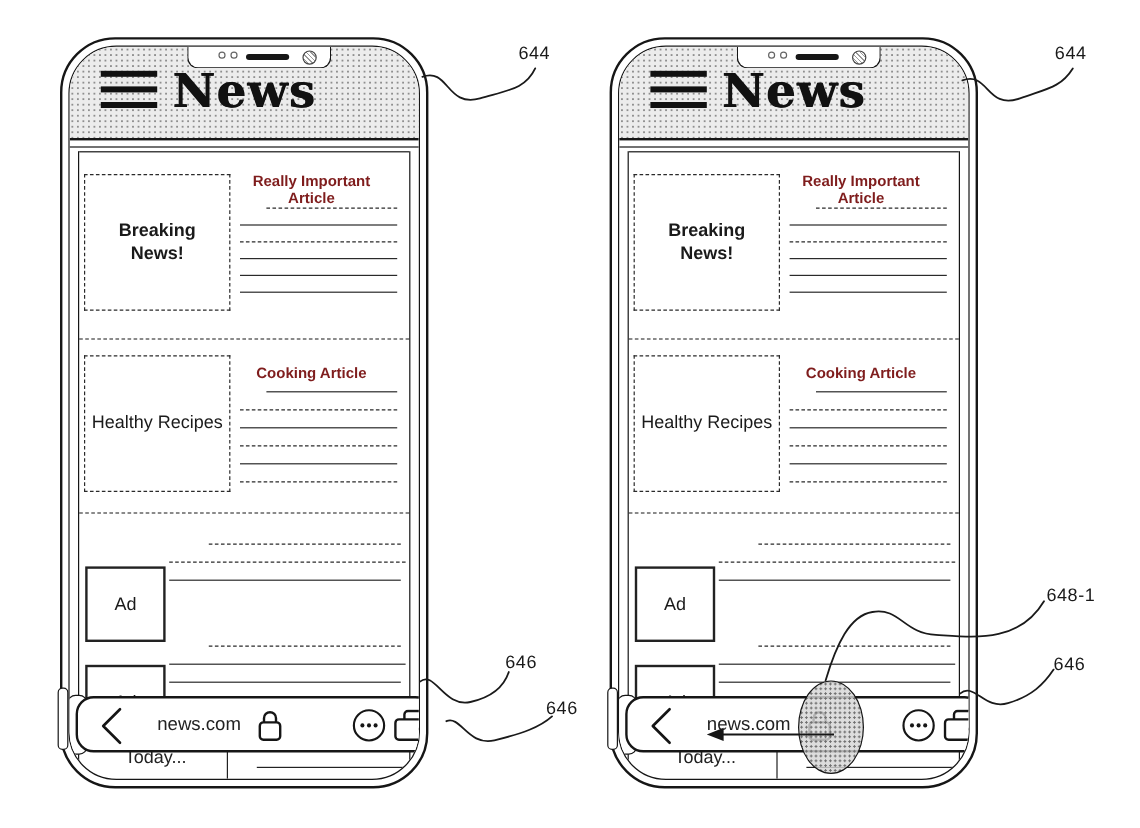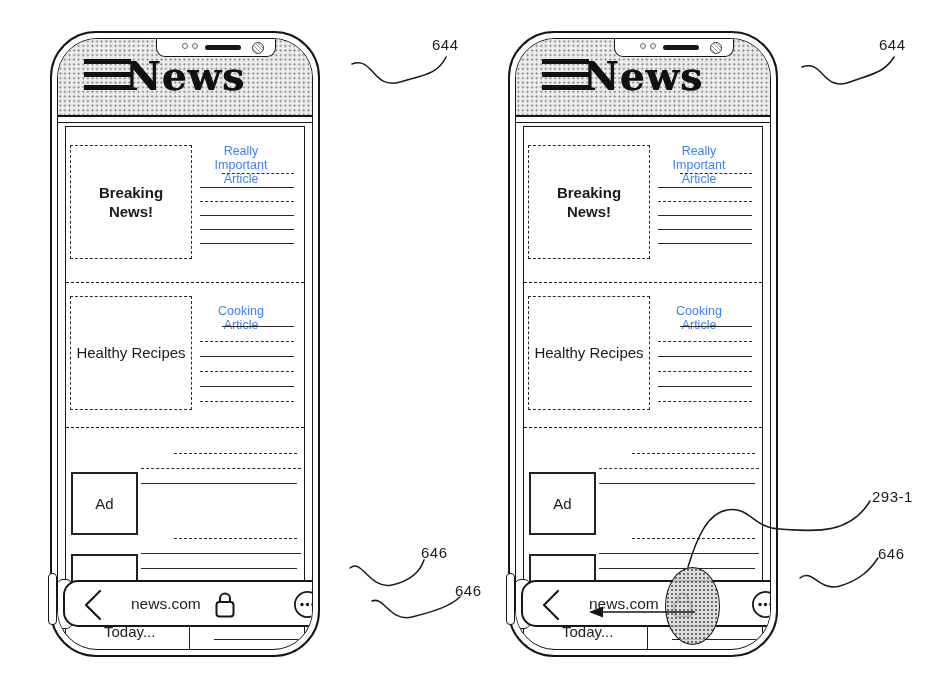--- a/index.html
+++ b/index.html
@@ -1,20 +1,20 @@
 <!DOCTYPE html>
 <html><head>
 <meta charset="utf-8">
 <style>
   * { margin:0; padding:0; box-sizing:border-box; }
   body { background:#fff; font-family:"Liberation Sans", sans-serif; color:#1a1a1a; }
   .canvas { position:relative; width:950px; height:690px; background:#fff; overflow:hidden; }
 
   
-  .phone { position:absolute; top:31px; width:270px; height:626px;
+  .phone { position:absolute; top:31px; width:307px; height:626px;
            border:2.4px solid #161616; border-radius:46px; background:#fff; }
   .phone-slot--a .phone { left:0; } .phone-slot--b .phone { left:0; }
   .slot { position:absolute; top:0; width:340px; height:660px; }
   .phone-slot--a { left:50px; } .phone-slot--b { left:508px; }
   .slot, .phone { pointer-events:auto; }
 
   .side-btn { position:absolute; left:-4px; top:540px; width:9px; height:52px;
               border:1.5px solid #161616; border-radius:4px; background:#fff; z-index:3; }
 
   .screen { position:absolute; left:5px; top:5px; right:5px; bottom:5px;
@@ -48,21 +48,21 @@
            border-left:1.6px solid #161616; border-right:1.6px solid #161616; }
   .story { position:relative; border-bottom:1.8px dashed #161616; }
   .story.s1 { height:157px; border-top:1.6px solid #161616; }
   .story.s2 { height:145px; }
   .thumb { position:absolute; left:4px; width:122px; border:1.7px dashed #2a2a2a; background:#fff;
            display:flex; align-items:center; justify-content:center; text-align:center;
            font-size:15px; line-height:1.3; padding:4px; cursor:pointer; }
   .s1 .thumb { top:18px; height:114px;font-weight:bold; }
   .s2 .thumb { top:13px; height:114px; }
   .col { position:absolute; left:134px; right:6px; top:0; bottom:0; }
-  .story-title { position:absolute; left:0; right:16px; text-align:center; font-size:12.5px; color:#3b82f6; }
+  .story-title { position:absolute; left:0; right:16px; text-align:center; font-size:12.5px; color:#7f1d1d;font-weight:bold; }
   .s1 .story-title { top:17px; } .s2 .story-title { top:21px; }
   .ln { position:absolute; left:0; right:4px; border-top:1.8px solid #2a2a2a; }
   .ln.thin { border-top-width:1.3px; }
   .ln.dash { border-top-style:dashed; }
   .ln.short { left:22px; }
 
   .ads { position:relative; }
   .ad-row { position:relative; }
   .ad-row.r1 { height:82px; } .ad-row.r2 { height:150px; }
   .ad-box { position:absolute; left:5px; top:15px; width:67px; height:63px; border:2px solid #222; background:#fff;
@@ -327,16 +327,16 @@
       <path d="M 372,601 C 384,596 390,622 412,617 C 436,611 450,606 460,597"></path>
       <path d="M 800,578 C 812,568 820,592 840,586 C 860,580 870,570 878,558"></path>
       <path d="M 688,567 C 697,537 708,513 727,510 C 750,506 753,528 780,529 C 812,531 849,536 870,501"></path>
     </g>
   </svg>
 
   <div class="ref ref-644-l">644</div>
   <div class="ref ref-644-r">644</div>
   <div class="ref ref-646-l1">646</div>
   <div class="ref ref-646-l2">646</div>
-  <div class="ref ref-648-1">293-1</div>
+  <div class="ref ref-648-1">648-1</div>
   <div class="ref ref-646-r">646</div>
 
 </div>
 
 </body></html>

